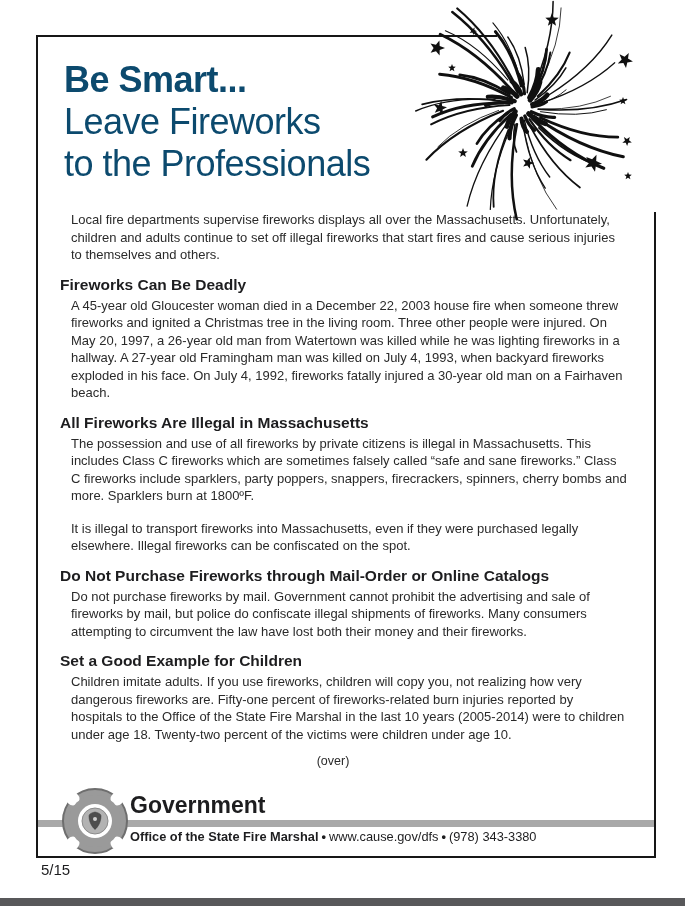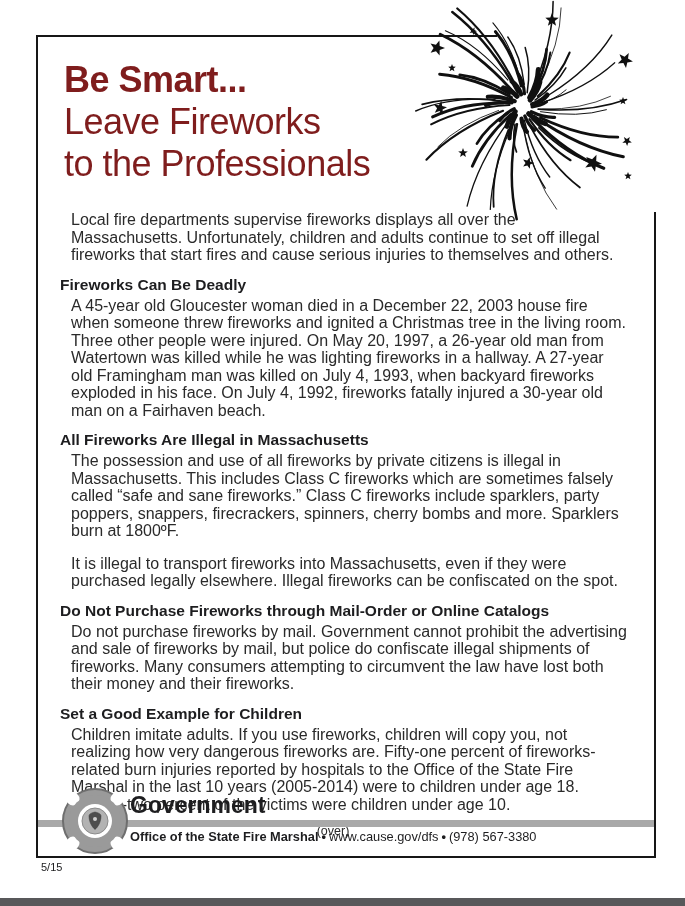--- a/index.html
+++ b/index.html
@@ -5,32 +5,32 @@
   * { margin:0; padding:0; box-sizing:border-box; }
   body { background:#ffffff; font-family:"Liberation Sans", sans-serif; color:#231f20; }
   .screen { position:relative; width:685px; height:906px; background:#fff; overflow:hidden; }
 
   .page {
     position:absolute; left:36px; top:35px; width:620px; height:823px;
     border:2px solid #161616; background:#fff;
   }
 
   
-  .title-block { margin:22px 0 0 26px; font-size:36px; line-height:42px; letter-spacing:-0.5px; color:#7f1d1d; }
+  .title-block { margin:22px 0 0 26px; font-size:36px; line-height:42px; letter-spacing:-0.5px; color:#0c4a6e; }
   .title-line-1 { font-weight:bold; }
 
   
   .content { margin-top:26px; }
   .section { margin:0 0 11px 0; }
   .section-heading {
     margin-left:22px; font-size:15.5px; font-weight:bold; line-height:19px; color:#1d1d1f;
     margin-bottom:3px;
   }
   .section p {
-    margin-left:33px; width:557px; font-size:16px; line-height:17.5px; color:#2a2a2a;
+    margin-left:33px; width:557px; font-size:13px; line-height:17.5px; color:#2a2a2a;
   }
   .section p + p { margin-top:15px; }
 
   .over-note {
     width:590px; text-align:center; font-size:12.5px; color:#2a2a2a; margin-top:4px;
   }
 
   
   .footer-bar {
     position:absolute; left:0; right:0; top:783px; height:7px; background:#a9a9a9;
@@ -39,21 +39,21 @@
   .brand {
     position:absolute; left:92px; top:755px; font-size:23px; font-weight:bold; color:#1d1d1f;
   }
   .office-line {
     position:absolute; left:92px; top:792px; font-size:12.8px; color:#1d1d1f; white-space:nowrap;
   }
   .office-line .office-name { font-weight:bold;text-align:center; }
   .office-line .sep { font-weight:bold; padding:0 3px; }
 
   
-  .page-number { position:absolute; left:41px; top:861px; font-size:11px; color:#1d1d1f; }
+  .page-number { position:absolute; left:41px; top:861px; font-size:15px; color:#1d1d1f; }
   .bottom-bar { position:absolute; left:0; right:0; bottom:0; height:8px; background:#58585a; }
 
   
   .fireworks { position:absolute; left:425px; top:0px; width:260px; height:212px; overflow:visible; z-index:3; }
 </style>
 </head>
 <body>
 
 <div class="screen">
 
@@ -106,21 +106,21 @@
       <circle cx="35" cy="35" r="26" fill="#9a9a9a"></circle>
       <circle cx="35" cy="35" r="17" fill="#ffffff"></circle>
       <circle cx="35" cy="35" r="13" fill="#b3b3b3" stroke="#8b8b8b" stroke-width="1"></circle>
       <path d="M35 26 C39 27 41 28 41 30 C41 36 38 41 35 43.5 C32 41 29 36 29 30 C29 28 31 27 35 26 Z" fill="#4d4d4d" stroke="#3a3a3a" stroke-width="0.5"></path>
       <circle cx="35" cy="33" r="2" fill="#cfcfcf"></circle>
     </svg>
 
     <div class="brand">Government</div>
 
     <div class="office-line">
-      <span class="office-name">Office of the State Fire Marshal</span><span class="sep">•</span><span>www.cause.gov/dfs</span><span class="sep">•</span><span>(978) 567-3380</span>
+      <span class="office-name">Office of the State Fire Marshal</span><span class="sep">•</span><span>www.cause.gov/dfs</span><span class="sep">•</span><span>(978) 343-3380</span>
     </div>
 
   </div>
 
   <svg id="burst" class="fireworks" viewBox="0 0 260 212">
     <rect x="72" y="0" width="195" height="212" fill="#ffffff"></rect>
   <path d="M110.9,104.8 Q129.9,99.9 141.1,89.8" fill="none" stroke="#101010" stroke-width="0.90" stroke-linecap="round"></path>
       <path d="M113.2,109.2 Q163.2,113.0 201.5,99.5" fill="none" stroke="#101010" stroke-width="1.68" stroke-linecap="round"></path>
       <path d="M115.5,111.7 Q152.8,117.9 181.4,109.7" fill="none" stroke="#101010" stroke-width="0.99" stroke-linecap="round"></path>
       <path d="M115.5,117.7 Q156.7,137.1 192.8,137.2" fill="none" stroke="#101010" stroke-width="2.82" stroke-linecap="round"></path>

